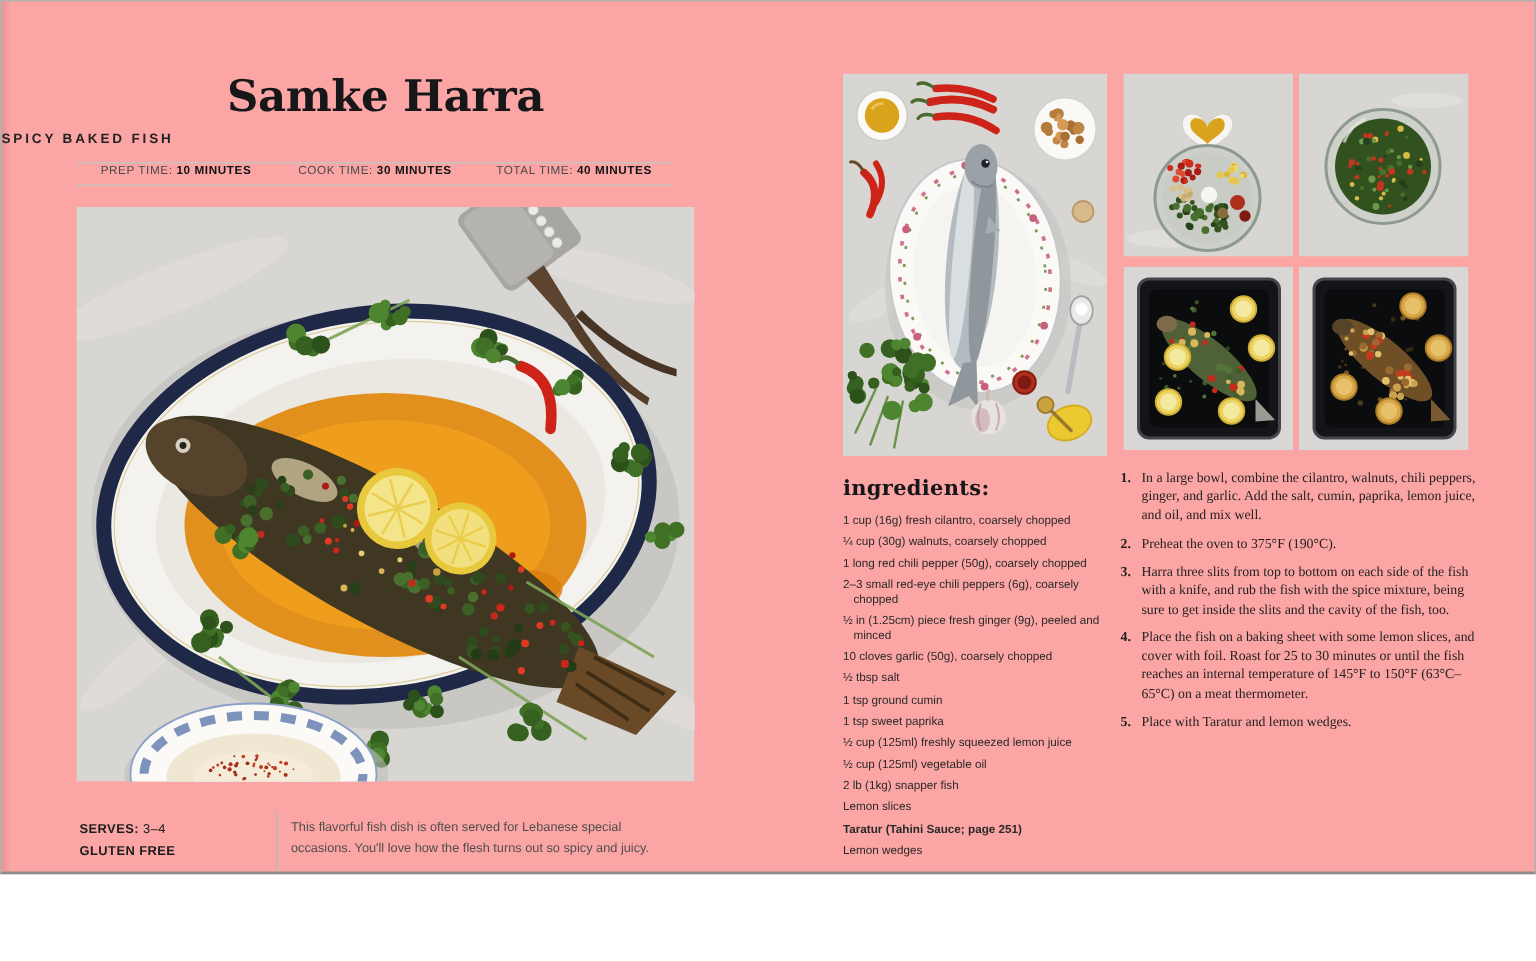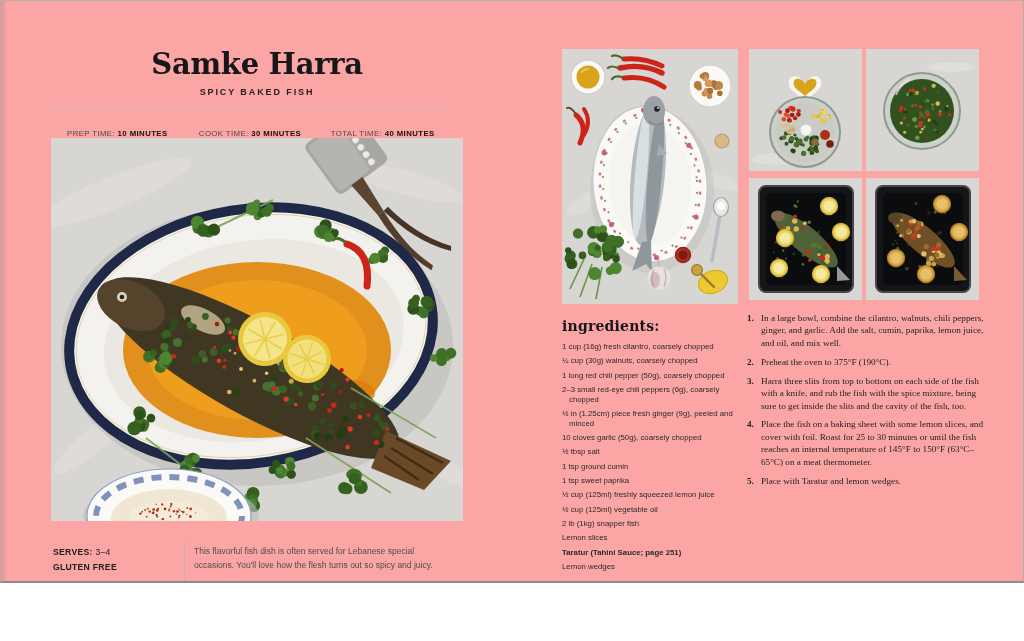--- a/index.html
+++ b/index.html
@@ -8,25 +8,25 @@
     font-family:"Liberation Sans",sans-serif;color:var(--text-dark,#1d1d1b);}
   .edge-shadow-left{position:absolute;left:0;top:0;width:6px;height:100%;
     background:linear-gradient(to right,rgba(0,0,0,.10),rgba(0,0,0,0));pointer-events:none;}
   figure{margin:0;}
   svg{display:block;}
 
   
   .title{position:absolute;left:0;top:46px;width:512px;text-align:center;margin:0;
     font-family:"DejaVu Serif","Liberation Serif",serif;font-weight:700;font-size:29px;
     letter-spacing:-.3px;color:#17171a;}
-  .subtitle{position:absolute;left:0;top:86px;width:512px;text-align:center;
+  .subtitle{position:absolute;left:0;top:86px;width:512px;
     font-size:9px;font-weight:700;letter-spacing:1.9px;color:#232321;}
   .time-bar{position:absolute;left:50px;top:107px;width:398px;display:flex;
     border-top:1px solid var(--hairline,#c6c4c0);border-bottom:1px solid var(--hairline,#c6c4c0);
-    padding:20px 0 5px;}
+    padding:0 0 5px;}
   .time-item{flex:1;text-align:center;font-size:7.8px;letter-spacing:.4px;color:#4a4a48;white-space:nowrap;}
   .time-item b{color:#121212;}
   .main-photo{position:absolute;left:50px;top:137px;width:412px;height:383px;}
   .serves-block{position:absolute;left:52px;top:544px;width:125px;font-size:8.6px;
     letter-spacing:.3px;color:#1c1c1c;line-height:1.75;}
   .vdivider{position:absolute;left:183px;top:540px;width:1px;height:52px;background:#b9b7b3;}
   .description{position:absolute;left:193px;top:544px;width:262px;margin:0;
     font-size:8.5px;line-height:1.6;color:#4e4e4c;}
   .pagenum{position:absolute;top:605px;font-size:8px;color:#5a5a58;}
   .pagenum-left{left:30px;}

